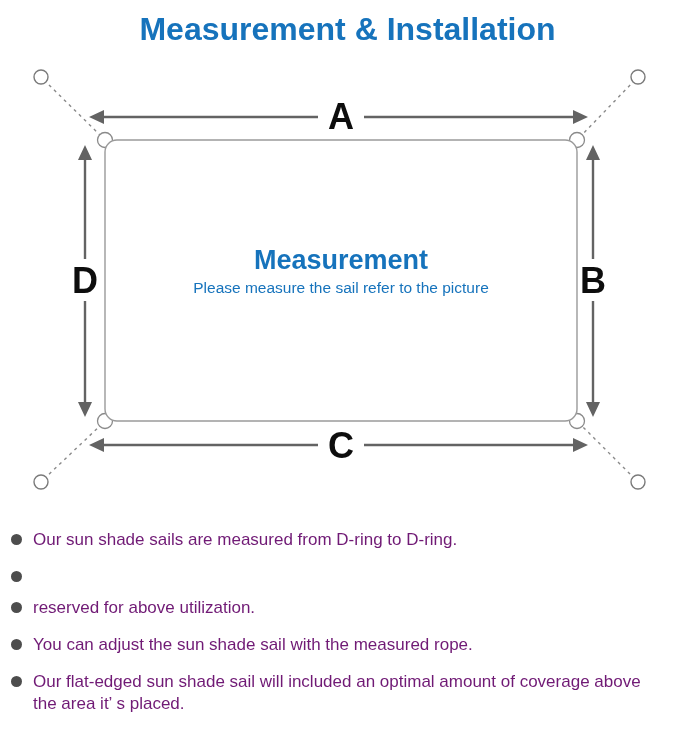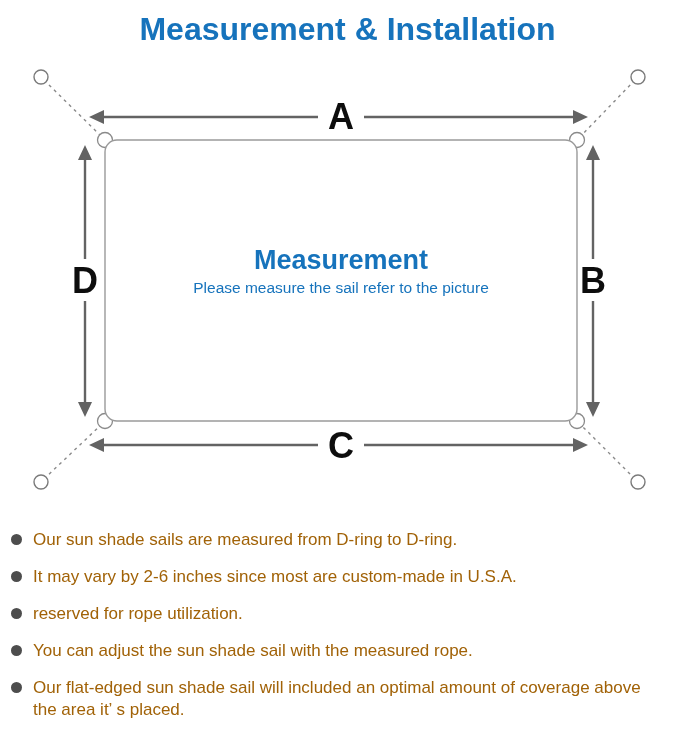--- a/index.html
+++ b/index.html
@@ -48,21 +48,21 @@
   .bullet-list {
     position: absolute;
     top: 529px;
     left: 10px;
     width: 665px;
   }
   .bullet-item {
     display: flex;
     align-items: flex-start;
     margin-bottom: 15px;
-    color: #a16207;
+    color: #701a75;
     font-size: 17px;
     line-height: 22px;
   }
   .bullet-dot {
     flex: 0 0 auto;
     width: 11px;
     height: 11px;
     border-radius: 50%;
     background: #4d4d4d;
     margin: 5px 11px 0 1px;
@@ -135,29 +135,26 @@
 
     <div class="bullet-item">
       <span class="bullet-dot"></span>
       <div class="bullet-text">
         <div>Our sun shade sails are measured from D-ring to D-ring.</div>
       </div>
     </div>
 
     <div class="bullet-item">
       <span class="bullet-dot"></span>
-      <div class="bullet-text">
-        <div>It may vary by 2-6 inches since most are custom-made in U.S.A.</div>
-      </div>
     </div>
 
     <div class="bullet-item">
       <span class="bullet-dot"></span>
       <div class="bullet-text">
-        <div>reserved for rope utilization.</div>
+        <div>reserved for above utilization.</div>
       </div>
     </div>
 
     <div class="bullet-item">
       <span class="bullet-dot"></span>
       <div class="bullet-text">
         <div>You can adjust the sun shade sail with the measured rope.</div>
       </div>
     </div>
 

